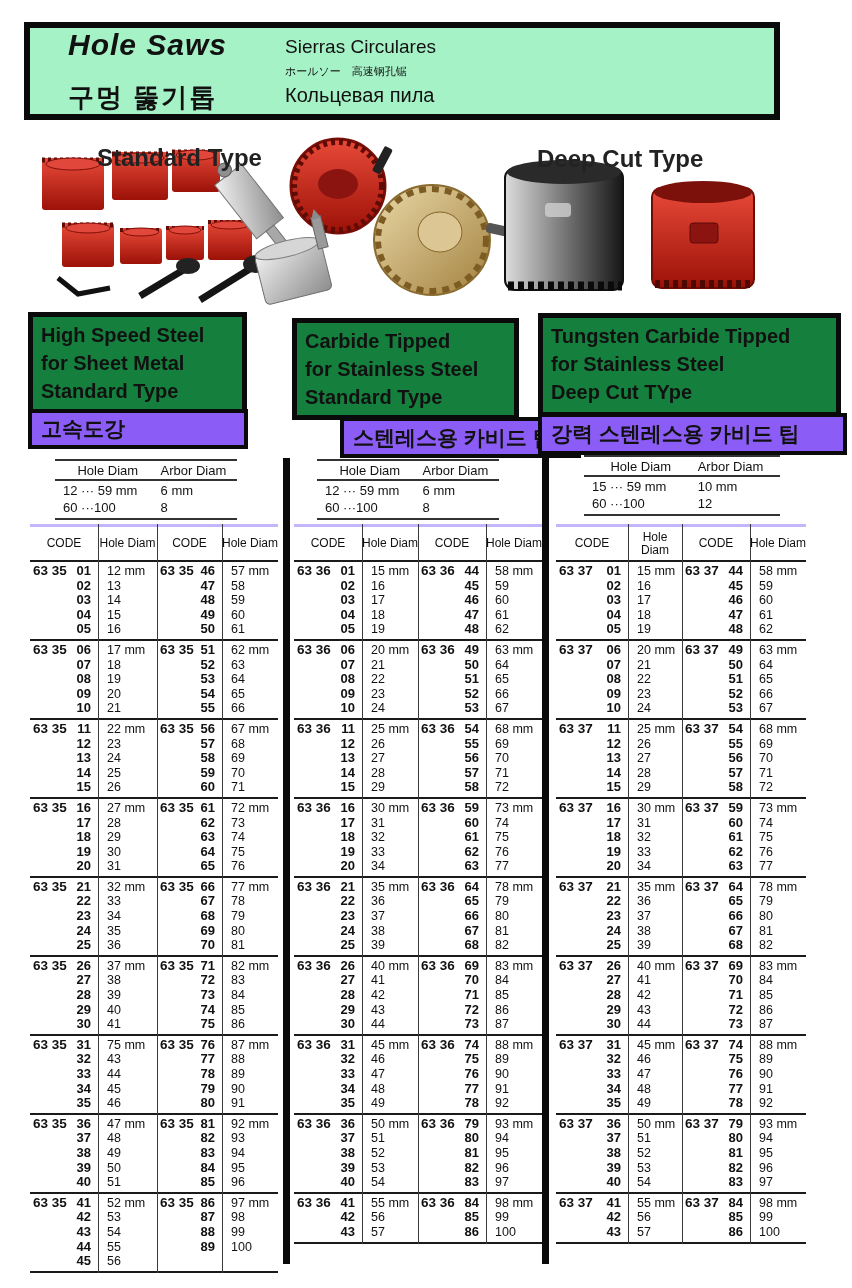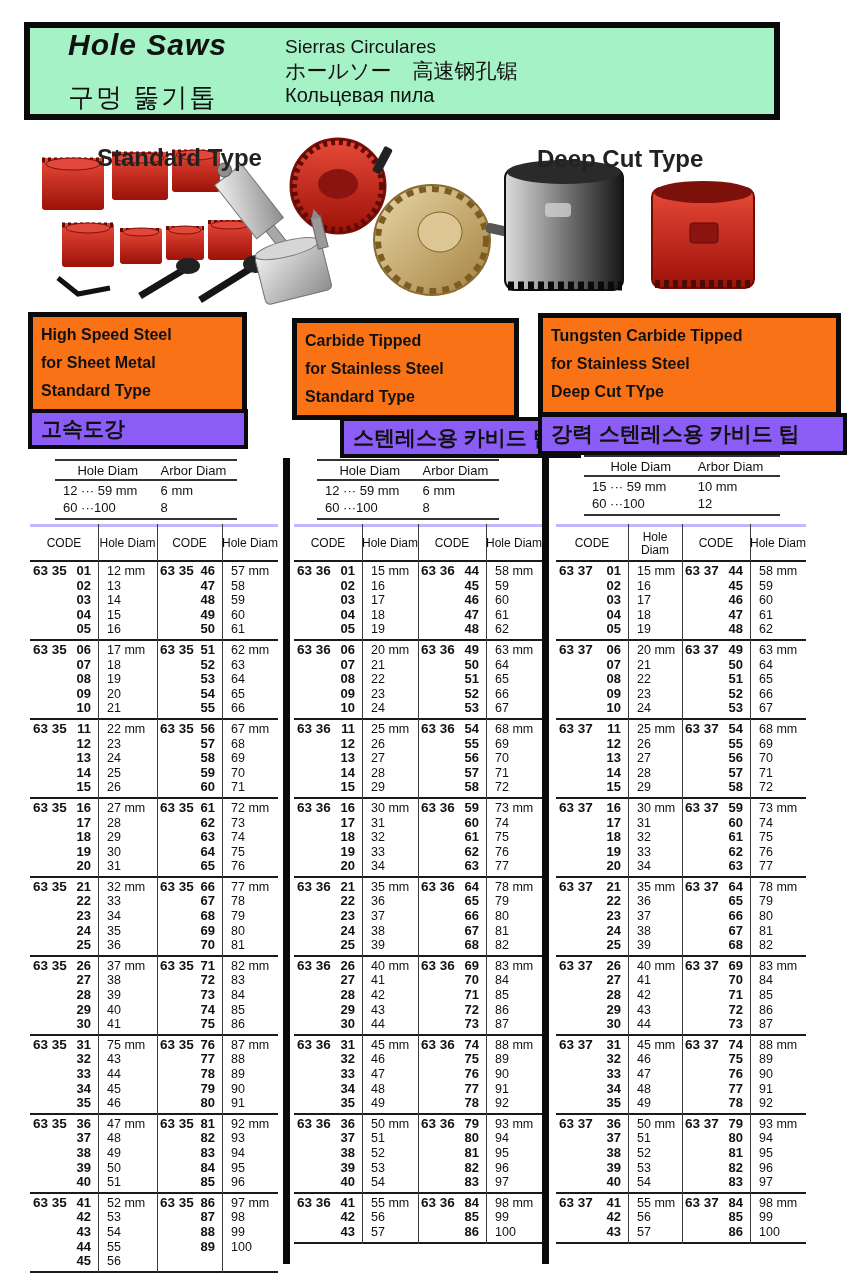--- a/index.html
+++ b/index.html
@@ -4,35 +4,35 @@
 <style>
   html,body{margin:0;padding:0;background:#ffffff;}
   .page{position:relative;width:852px;height:1288px;background:#fff;overflow:hidden;
         font-family:"Liberation Sans", sans-serif;color:#111;border-radius:19px;}
 
   
   .banner{position:absolute;left:24px;top:22px;width:744px;height:86px;
           background:#a6f2c7;border:6px solid #0a0a0a;display:flex;align-items:center;}
   .banner-left{width:185px;padding-left:38px;}
   .banner-title-en{font-size:30px;font-weight:bold;font-style:italic;letter-spacing:1px;}
-  .banner-title-ko{font-size:26px;font-weight:normal;margin-top:18px;letter-spacing:2px;}
+  .banner-title-ko{font-size:26px;font-weight:bold;margin-top:18px;letter-spacing:2px;}
   .banner-right{padding-left:32px;line-height:24px;}
   .banner-es{font-size:19px;}
-  .banner-jazh{font-size:21px;}
+  .banner-jazh{font-size:11px;}
   .banner-ru{font-size:20px;}
 
   
   .photos-svg{position:absolute;left:0;top:128px;}
   .photo-label{position:absolute;font-size:24px;font-weight:bold;color:#222;}
   .label-standard{left:97px;top:144px;}
   .label-deep{left:537px;top:145px;}
 
   
-  .panel-title{position:absolute;background:#f97316;border:5px solid #0a0a0a;
-               font-weight:bold;font-size:16px;line-height:28px;padding:4px 0 2px 8px;}
+  .panel-title{position:absolute;background:#15803d;border:5px solid #0a0a0a;
+               font-weight:bold;font-size:20px;line-height:28px;padding:4px 0 2px 8px;}
   .t1pos{left:28px;top:312px;width:201px;height:86px;}
   .t2pos{left:292px;top:318px;width:209px;height:86px;}
   .t3pos{left:538px;top:313px;width:285px;height:88px;}
   .panel-korean{position:absolute;background:#8b5cf6;border:4px solid #0a0a0a;
                 font-weight:bold;font-size:21px;display:flex;align-items:center;padding-left:9px;}
   .k1pos{left:28px;top:409px;width:203px;height:32px;}
   .k2pos{left:292px;top:417px;width:224px;height:33px;margin-left:48px;}
   .k3pos{left:538px;top:413px;width:292px;height:34px;}
 
   

